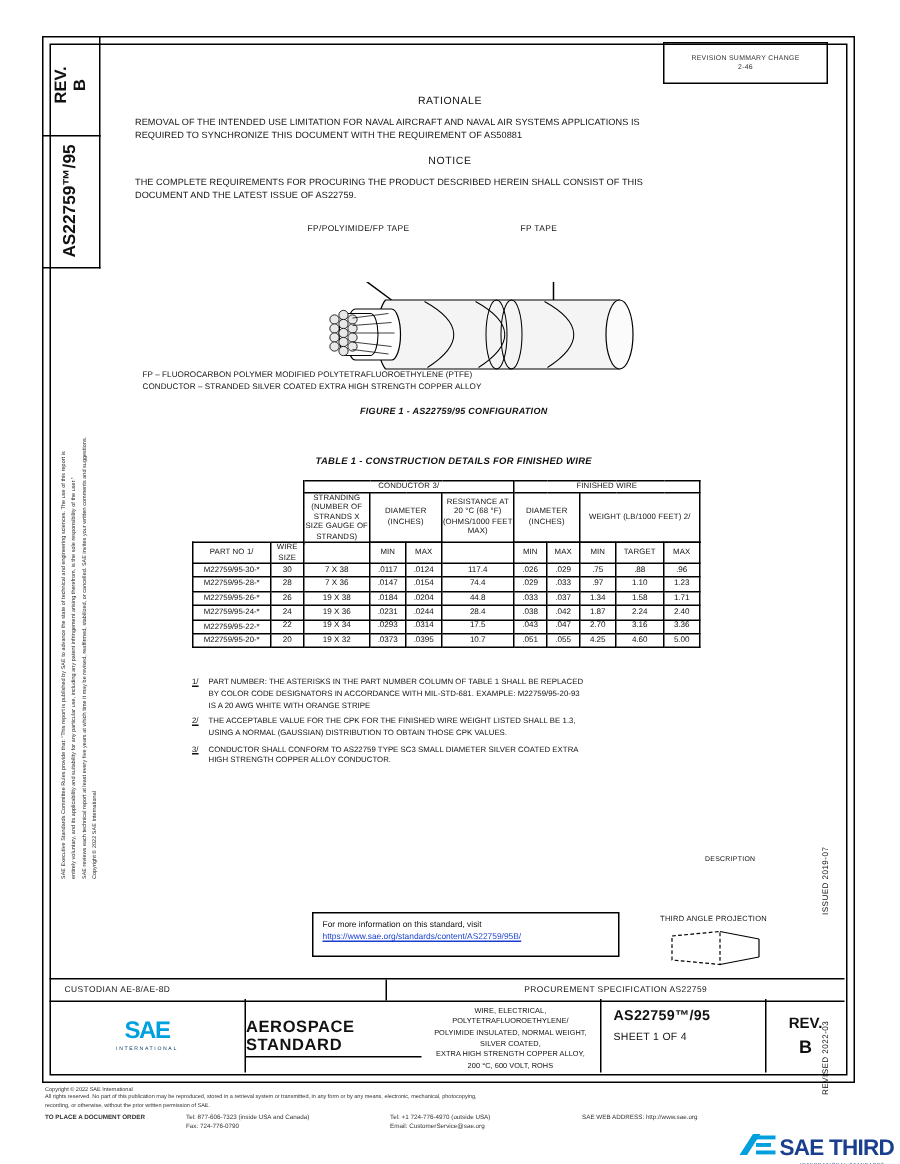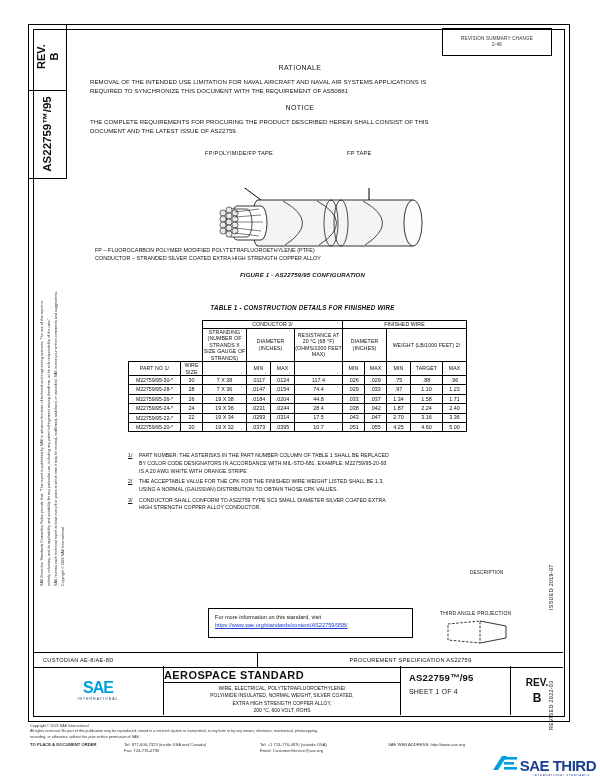--- a/index.html
+++ b/index.html
@@ -202,21 +202,21 @@
     width:530px;height:49px;
     display:flex;
   }
   .tb-logo{
     width:130px;border-right:0.9px solid #000;
     display:flex;align-items:center;justify-content:center;
     flex-direction:column;
   }
   .tb-mid{
     flex:1;border-right:0.9px solid #000;
-    display:flex;flex-direction:column;
+    display:flex;align-items:center;
     padding-top:3px;box-sizing:border-box;
   }
   .tb-mid .as-title{
     font-size:11px;font-weight:bold;letter-spacing:.4px;
     border-bottom:1px solid #000;padding-bottom:1px;
   }
   .tb-mid .as-desc{
     font-size:4.9px;text-align:center;line-height:1.5;margin-top:2px;
     letter-spacing:.05px;
   }

